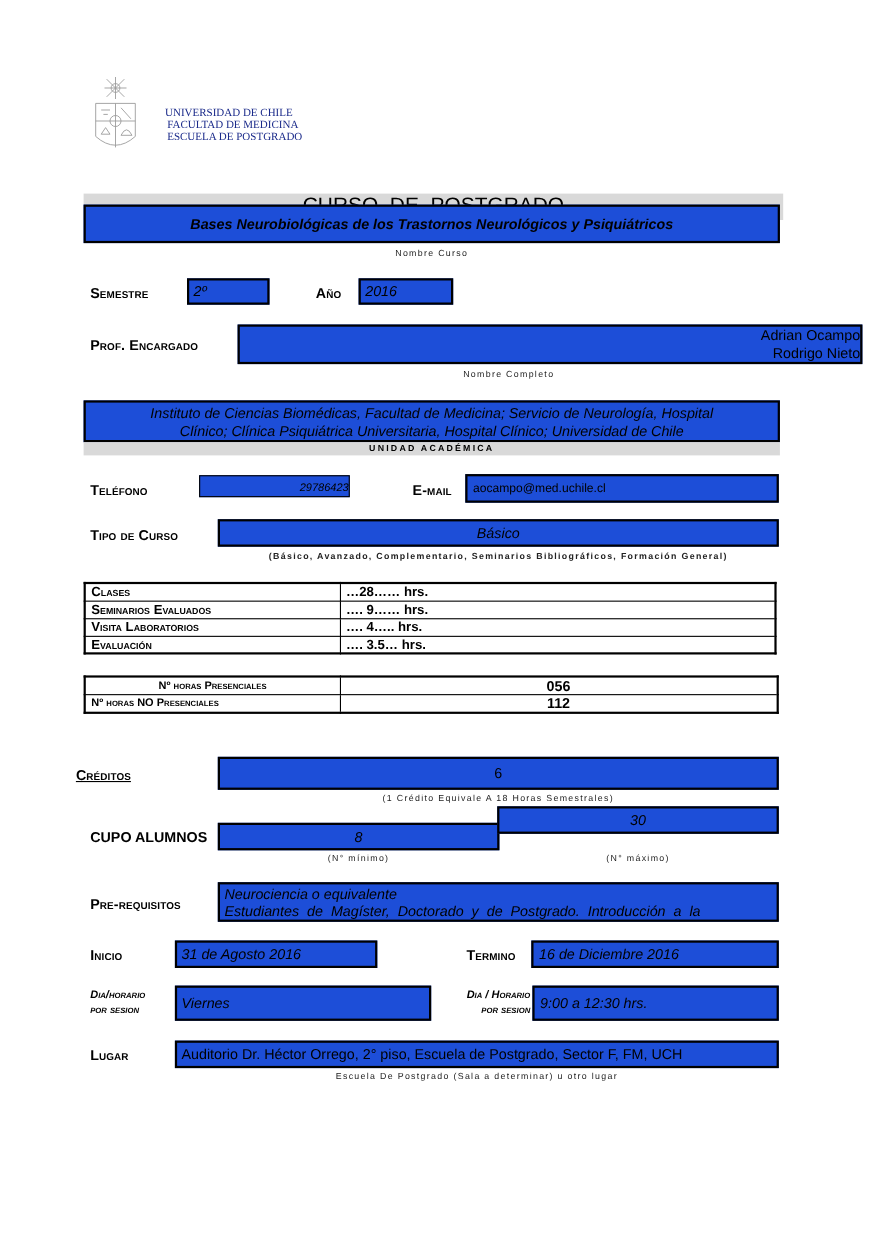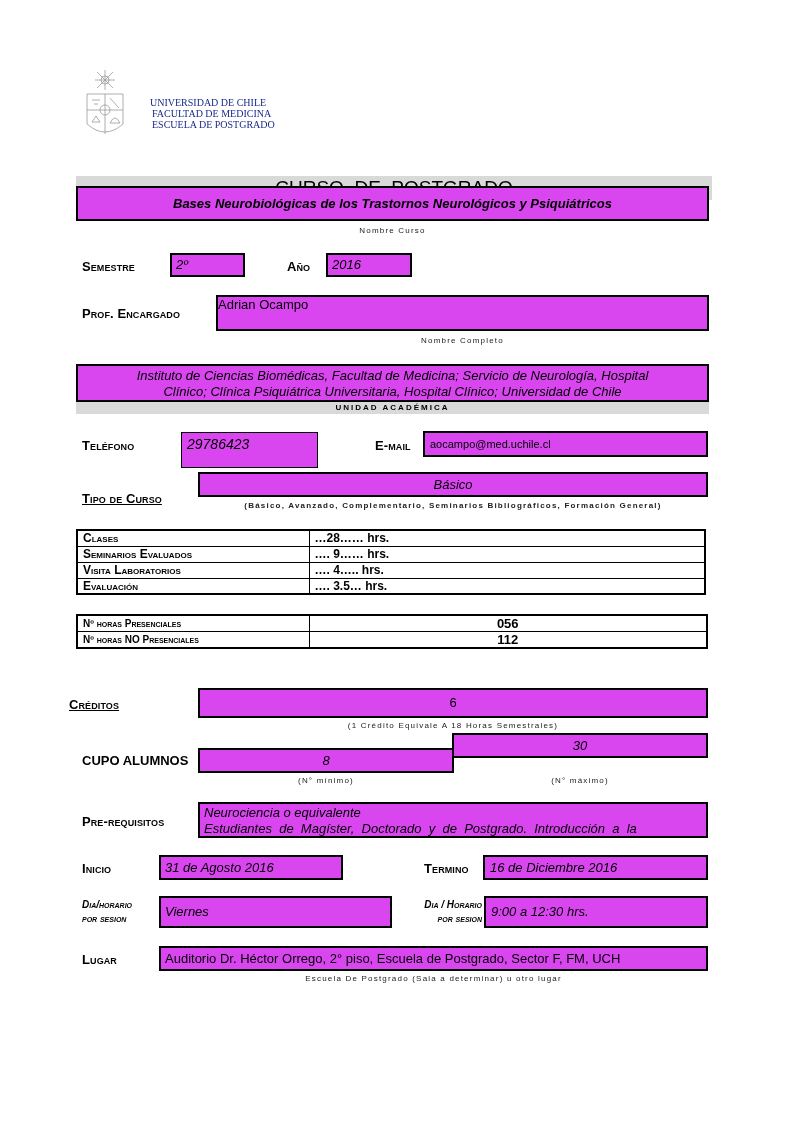--- a/index.html
+++ b/index.html
@@ -1,19 +1,19 @@
 <!DOCTYPE html>
 <html><head>
 <meta charset="utf-8">
 <style>
   * { box-sizing: border-box; margin: 0; padding: 0; }
   html, body { width: 800px; height: 1132px; background: #ffffff; }
   body { position: relative; font-family: "Liberation Sans", sans-serif; color: #000; overflow: hidden; }
   .abs { position: absolute; }
-  .box { position: absolute; border: 2px solid #000; background: #d946ef; }
+  .box { position: absolute; border: 2px solid #000; background: #1d4ed8; }
   .lbl { position: absolute; font-weight: bold; font-size: 11px; font-variant: small-caps; letter-spacing: 0.1px; }
   .lbl .big { font-size: 13px; }
   .val { font-style: italic; font-size: 13px; }
   .caption { position: absolute; font-size: 8px; letter-spacing: 1.2px; text-align: center; color: #222; }
   .grey { background: #d9d9d9; }
   table.hours { position: absolute; border-collapse: collapse; border: 2px solid #000; }
   table.hours td { border: 1px solid #000; font-size: 12px; height: 16px; padding: 0 5px; font-weight: bold; margin-top: 16px; }
   table.hours td.k { font-variant: small-caps; }
   table.hours td.v { }
   .uni { position: absolute; font-family: "Liberation Serif", serif; font-size: 10px; color: #1a2a8a; line-height: 11px; }
@@ -48,37 +48,38 @@
 
 <div class="box" style="left:76px; top:186px; width:633px; height:35px; text-align:center; font-weight:bold; font-style:italic; font-size:13px; line-height:32px;">Bases Neurobiológicas de los Trastornos Neurológicos y Psiquiátricos</div>
 <div class="caption" style="left:76px; top:226px; width:633px;">Nombre  Curso</div>
 
 <div class="lbl" style="left:82px; top:259px;"><span class="big">Semestre</span></div>
 <div class="box val" style="left:170px; top:253px; width:75px; height:24px; line-height:20px; padding-left:4px; border-width:2px;">2º</div>
 <div class="lbl" style="left:287px; top:259px;"><span class="big">Año</span></div>
 <div class="box val" style="left:326px; top:253px; width:86px; height:24px; line-height:20px; padding-left:4px;">2016</div>
 
 <div class="lbl" style="left:82px; top:306px;"><span class="big">Prof. Encargado</span></div>
-<div class="box" style="left:216px; top:295px; width:493px; height:36px; padding-left:0; font-size:13px; line-height:16px;">
+<div class="box" style="left:216px; top:295px; width:568px; height:36px; padding-left:0; font-size:13px; line-height:16px;text-align:right;">
   <div>Adrian Ocampo</div>
+  <div>Rodrigo Nieto</div>
 </div>
 <div class="caption" style="left:216px; top:336px; width:493px;">Nombre Completo</div>
 
 <div class="box" style="left:76px; top:364px; width:633px; height:38px; font-style:italic; font-size:13px; line-height:16px; text-align:center; padding-top:2px;">
   <div>Instituto de Ciencias Biomédicas, Facultad de Medicina; Servicio de Neurología, Hospital</div>
   <div>Clínico; Clínica Psiquiátrica Universitaria, Hospital Clínico; Universidad de Chile</div>
 </div>
 <div class="abs grey" style="left:76px; top:402px; width:633px; height:12px; text-align:center; font-size:8px; font-weight:bold; letter-spacing:2px; line-height:12px;">UNIDAD  ACADÉMICA</div>
 
 <div class="lbl" style="left:82px; top:438px;"><span class="big">Teléfono</span></div>
-<div class="box" style="left:181px; top:432px; width:137px; height:36px; border-width:1px; font-style:italic; font-size:14px; line-height:22px; padding-left:5px;">29786423</div>
+<div class="box" style="left:181px; top:432px; width:137px; height:20px; border-width:1px; font-style:italic; font-size:10px; line-height:22px; padding-left:5px;text-align:right;">29786423</div>
 <div class="lbl" style="left:375px; top:438px;"><span class="big">E-mail</span></div>
 <div class="box" style="left:423px; top:431px; width:285px; height:26px; font-size:11px; line-height:22px; padding-left:5px;">aocampo@med.uchile.cl</div>
 
-<div class="lbl" style="left:82px; top:491px;text-decoration:underline;"><span class="big">Tipo de Curso</span></div>
+<div class="lbl" style="left:82px; top:479px;"><span class="big">Tipo de Curso</span></div>
 <div class="box" style="left:198px; top:472px; width:510px; height:25px; text-align:center; font-style:italic; font-size:13px; line-height:21px;">Básico</div>
 <div class="caption" style="left:198px; top:501px; width:510px;font-weight:bold;">(Básico, Avanzado, Complementario, Seminarios Bibliográficos, Formación General)</div>
 
 <table class="hours" style="left:76px; top:529px; width:630px;">
   <tbody>
       <tr>
         <td class="k" style="width:232px;">Clases</td>
         <td class="v">…28…… hrs.</td>
       </tr>
   <tr>
@@ -92,21 +93,21 @@
   <tr>
         <td class="k">Evaluación</td>
         <td class="v">…. 3.5… hrs.</td>
       </tr>
 </tbody>
   </table>
 
 <table class="hours" style="left:76px; top:614px; width:632px;">
   <tbody>
       <tr>
-        <td class="k" style="width:232px; font-size:10px;">Nº horas Presenciales</td>
+        <td class="k" style="width:232px; font-size:10px;text-align:center;">Nº horas Presenciales</td>
         <td class="v" style="text-align:center; font-size:13px;">056</td>
       </tr>
   <tr>
         <td class="k" style="font-size:10px;">Nº horas NO Presenciales</td>
         <td class="v" style="text-align:center; font-size:13px;">112</td>
       </tr>
 </tbody>
   </table>
 
 <div class="lbl" style="left:69px; top:697px;text-decoration:underline;"><span class="big">Créditos</span></div>

